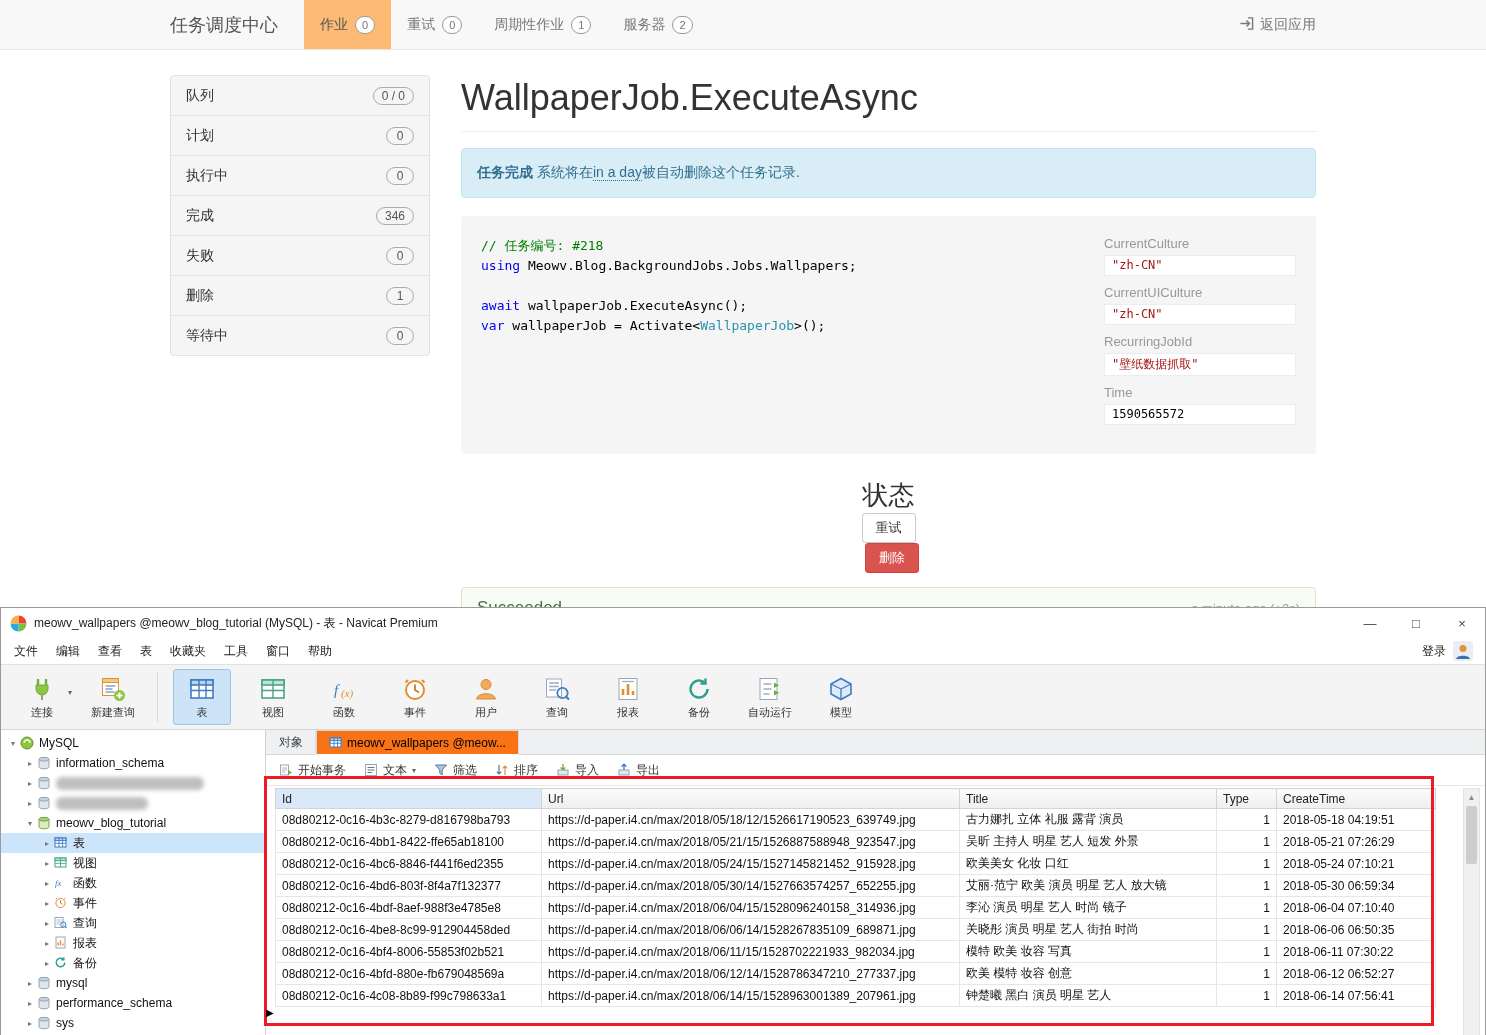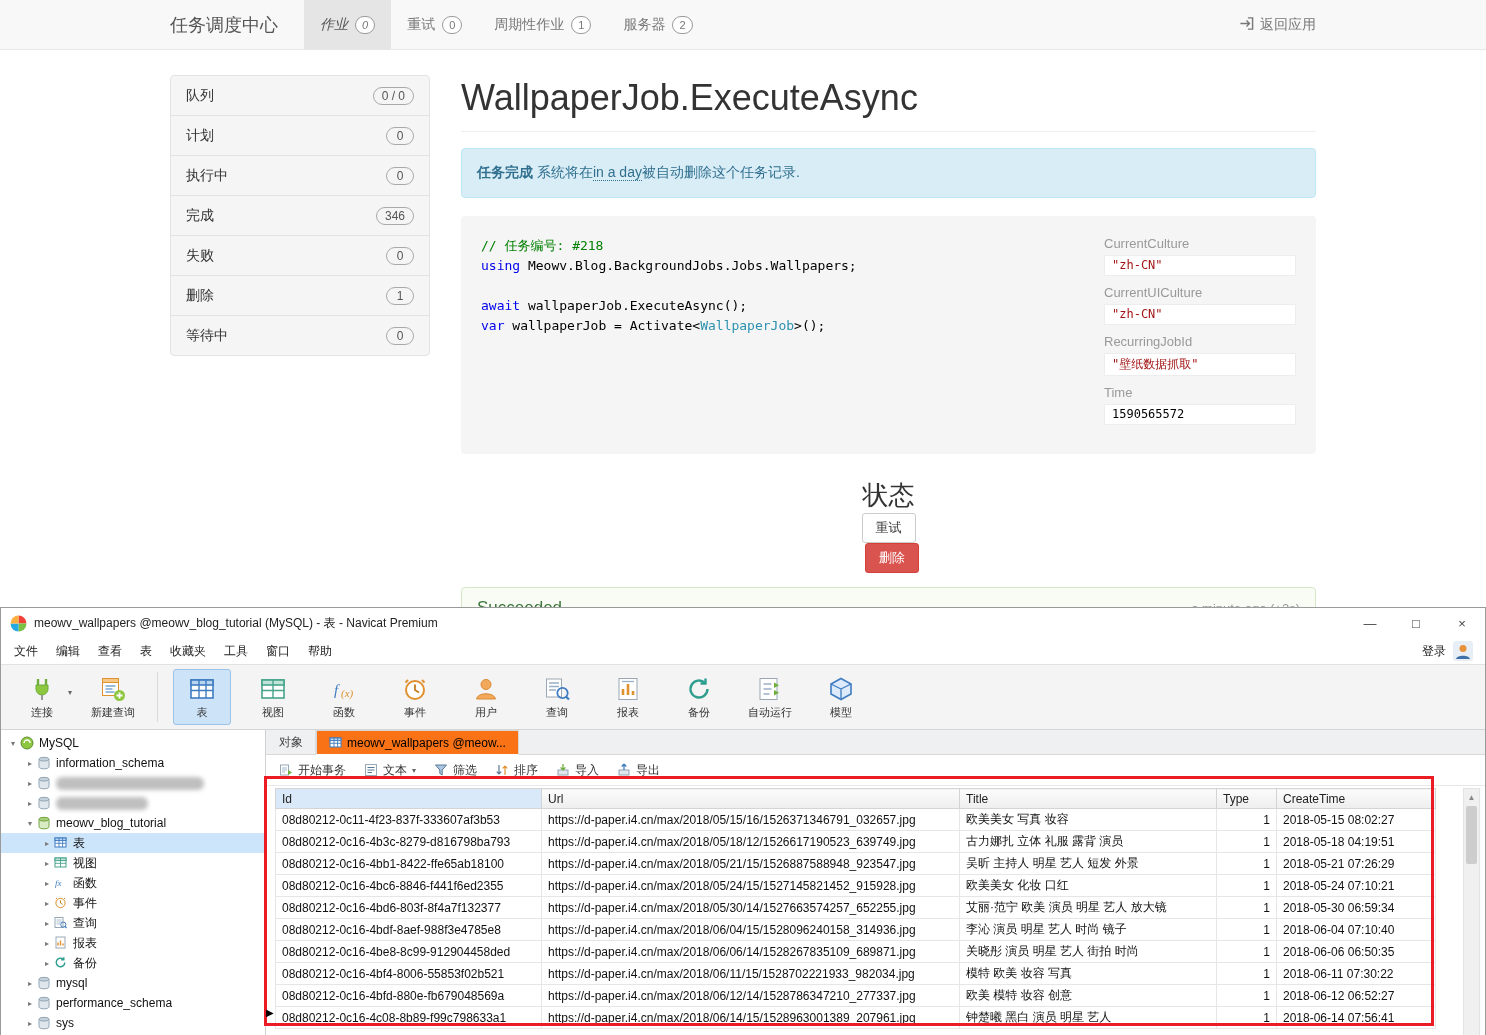--- a/index.html
+++ b/index.html
@@ -6,21 +6,21 @@
   html,body{width:1486px;height:1035px;}
   body{overflow:hidden;font-family:"Liberation Sans","DejaVu Sans",sans-serif;background:#fff;position:relative;}
 
   
   .hangfire{height:607px;overflow:hidden;}
   .hf-nav{height:50px;background:#f8f8f8;border-bottom:1px solid #e7e7e7;}
   .hf-container{width:1146px;margin:0 auto;display:flex;align-items:stretch;height:100%;}
   .hf-brand{font-size:18px;color:#555;display:flex;align-items:center;padding-right:26px;cursor:pointer;}
   .hf-tabs{display:flex;}
   .hf-tab{display:flex;align-items:center;gap:7px;padding:0 16px;font-size:14px;color:#777;cursor:pointer;}
-  .hf-tab.active{background:#e5e5e5;color:#555;font-style:italic;}
+  .hf-tab.active{background:#fdba74;color:#555;}
   .hf-pill{border:1px solid #9b9b9b;border-radius:10px;padding:0 6px;font-size:11px;line-height:16px;color:#777;background:#fff;}
   .hf-back{margin-left:auto;display:flex;align-items:center;gap:6px;font-size:14px;color:#777;cursor:pointer;}
   .hf-body{width:1146px;margin:0 auto;display:flex;padding-top:25px;}
   .hf-side{width:260px;margin-right:31px;}
   .hf-side-item{background:#f5f5f5;border:1px solid #e3e3e3;margin-bottom:-1px;padding:0 15px;display:flex;justify-content:space-between;align-items:center;font-size:14px;color:#333;height:41px;cursor:pointer;}
   .hf-side-item:first-child{border-radius:4px 4px 0 0;}
   .hf-side-item:last-child{border-radius:0 0 4px 4px;align-items:center;}
   .hf-badge{border:1px solid #aaa;border-radius:10px;padding:1px 8px;font-size:12px;color:#555;min-width:28px;text-align:center;}
   .hf-main{flex:1;}
   .hf-main h1{font-size:36px;font-weight:400;color:#333;margin:2px 0 12px;}
@@ -619,27 +619,20 @@
               <tr>
                 <th class="sel">Id</th>
                 <th>Url</th>
                 <th>Title</th>
                 <th>Type</th>
                 <th>CreateTime</th>
               </tr>
             </thead>
           <tbody>
               <tr>
-                <td>08d80212-0c11-4f23-837f-333607af3b53</td>
-                <td>https://d-paper.i4.cn/max/2018/05/15/16/1526371346791_032657.jpg</td>
-                <td>欧美美女 写真 妆容</td>
-                <td class="t-right">1</td>
-                <td>2018-05-15 08:02:27</td>
-              </tr>
-              <tr>
                 <td>08d80212-0c16-4b3c-8279-d816798ba793</td>
                 <td>https://d-paper.i4.cn/max/2018/05/18/12/1526617190523_639749.jpg</td>
                 <td>古力娜扎 立体 礼服 露背 演员</td>
                 <td class="t-right">1</td>
                 <td>2018-05-18 04:19:51</td>
               </tr>
               <tr>
                 <td>08d80212-0c16-4bb1-8422-ffe65ab18100</td>
                 <td>https://d-paper.i4.cn/max/2018/05/21/15/1526887588948_923547.jpg</td>
                 <td>吴昕 主持人 明星 艺人 短发 外景</td>

